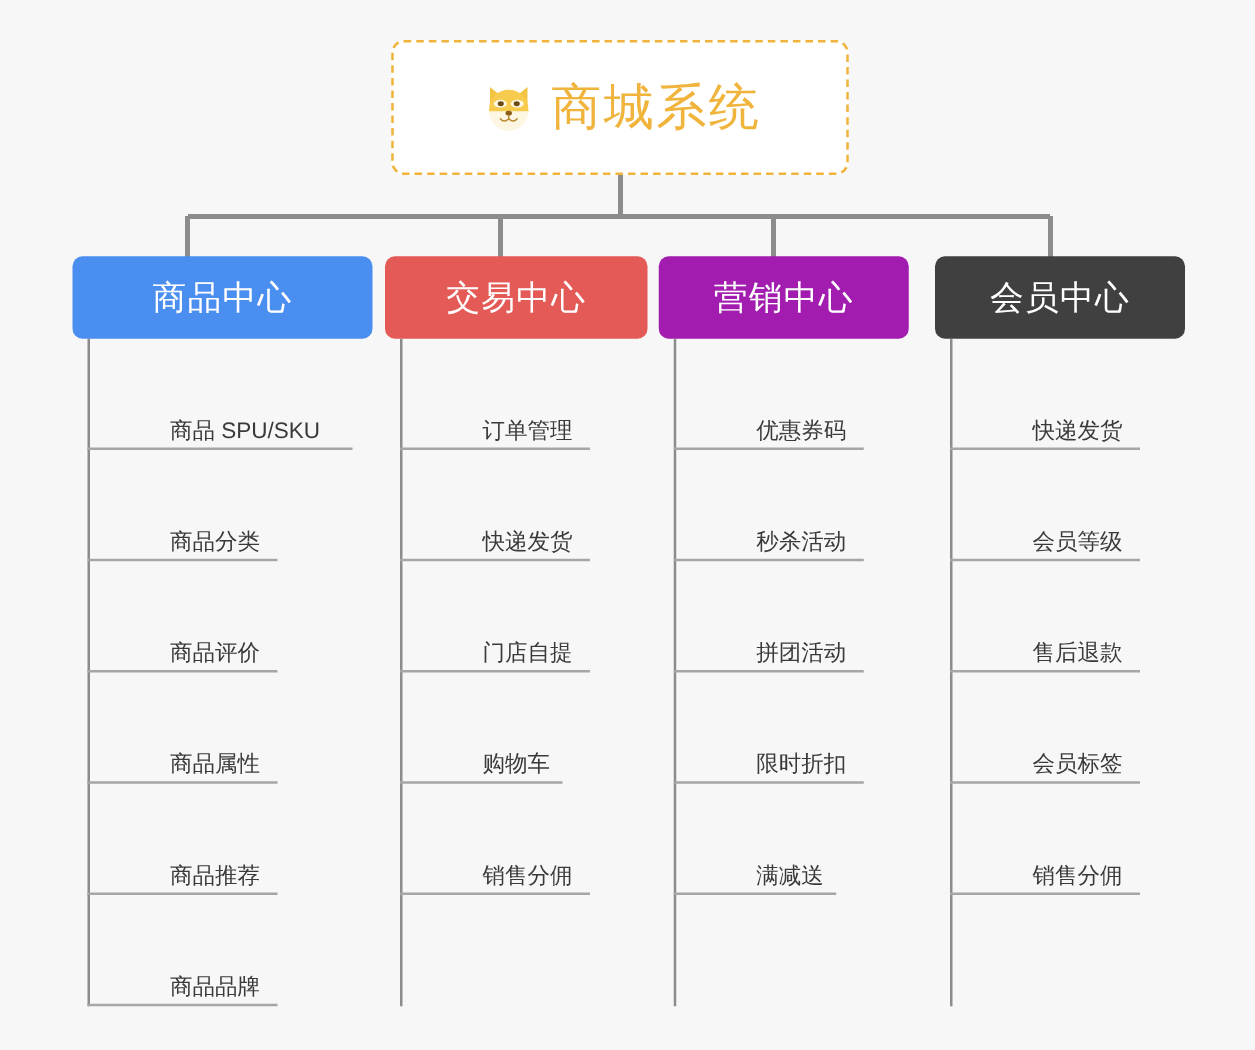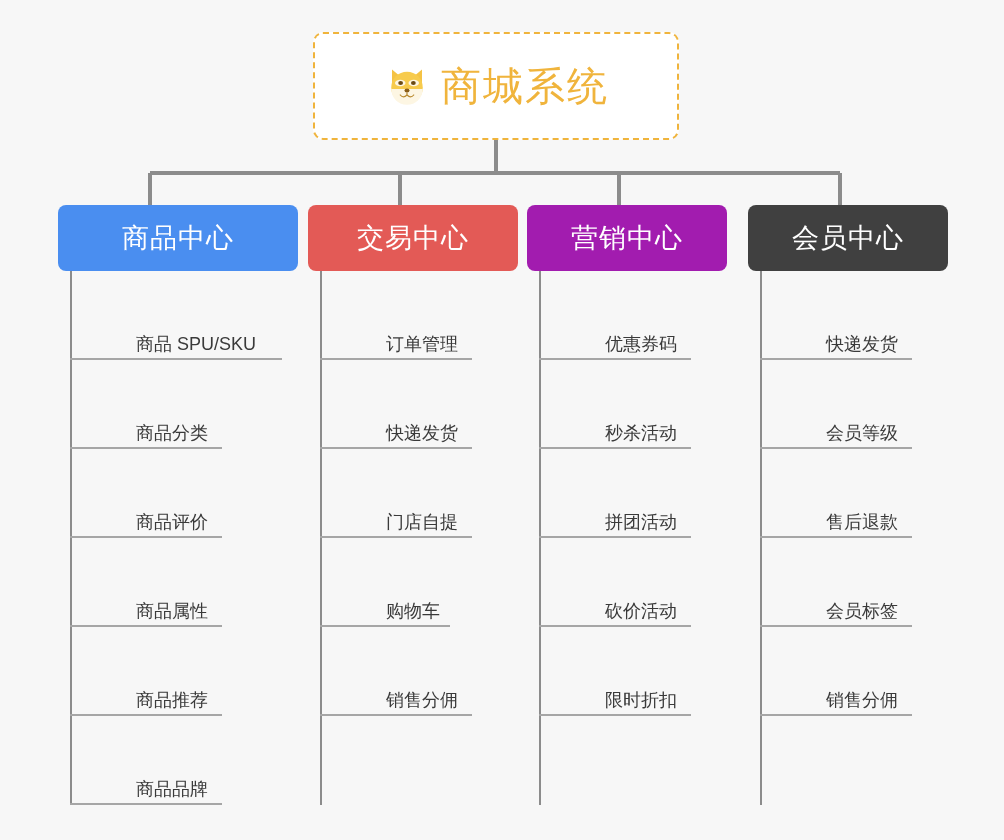--- a/index.html
+++ b/index.html
@@ -243,27 +243,27 @@
       </div>
       <div class="leaf">
         <span class="leaf-label">秒杀活动</span>
         <span class="leaf-underline" style="width:152px;"></span>
       </div>
       <div class="leaf">
         <span class="leaf-label">拼团活动</span>
         <span class="leaf-underline" style="width:152px;"></span>
       </div>
       <div class="leaf">
-        <span class="leaf-label">砍价活动</span>
-        <span class="leaf-underline" style="width:152px;"></span>
-      </div>
-      <div class="leaf">
         <span class="leaf-label">限时折扣</span>
         <span class="leaf-underline" style="width:152px;"></span>
       </div>
+      <div class="leaf">
+        <span class="leaf-label">满减送</span>
+        <span class="leaf-underline" style="width:130px;"></span>
+      </div>
     </div>
   </div>
 
   <div class="branch branch-3">
     <div class="branch-header">
       <span>会员中心</span>
     </div>
     <div class="branch-body">
       <div class="spine" style="height:534px;"></div>
       <div class="leaf">

